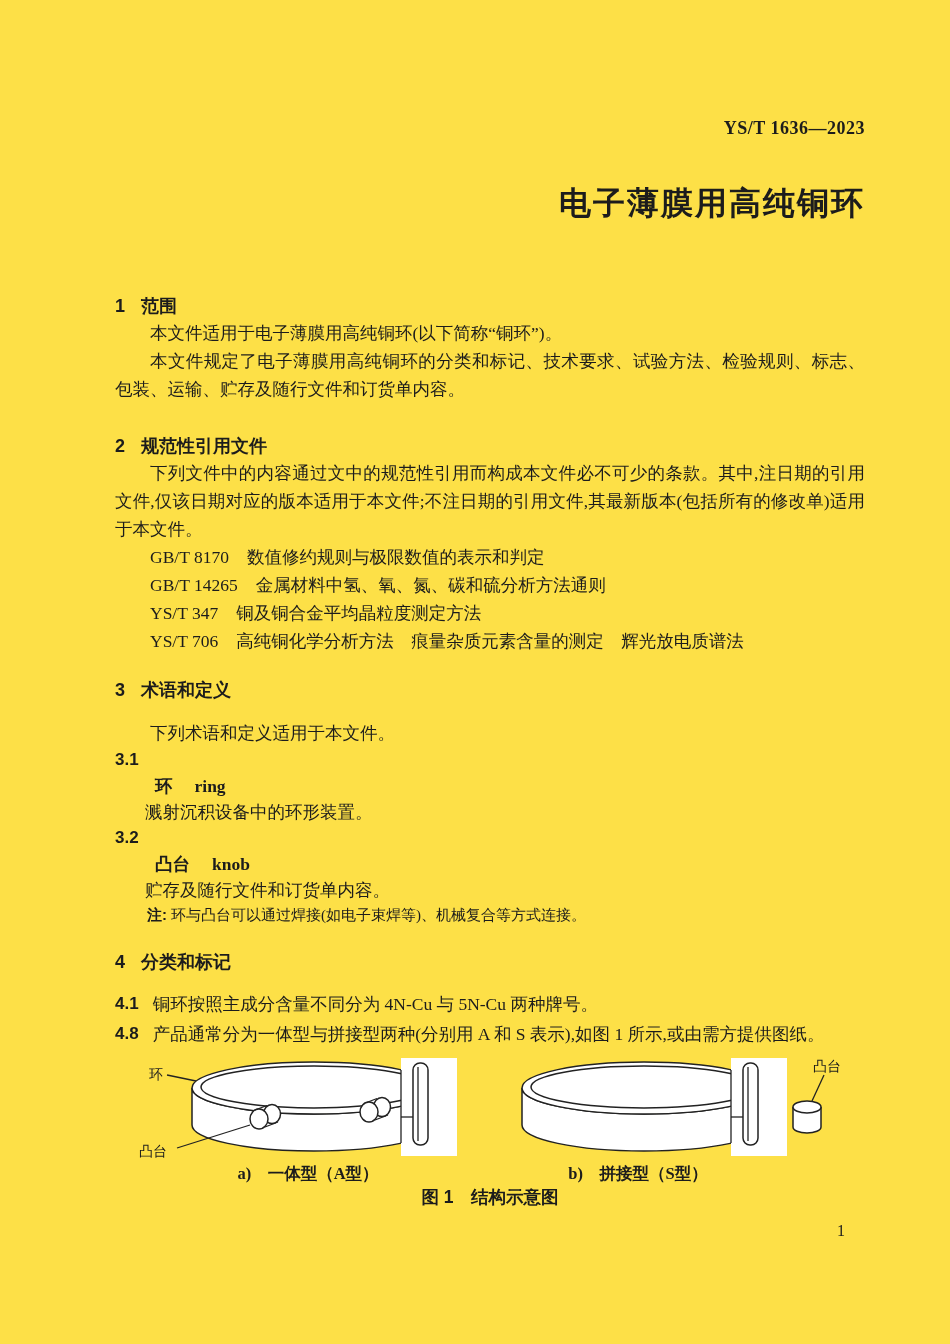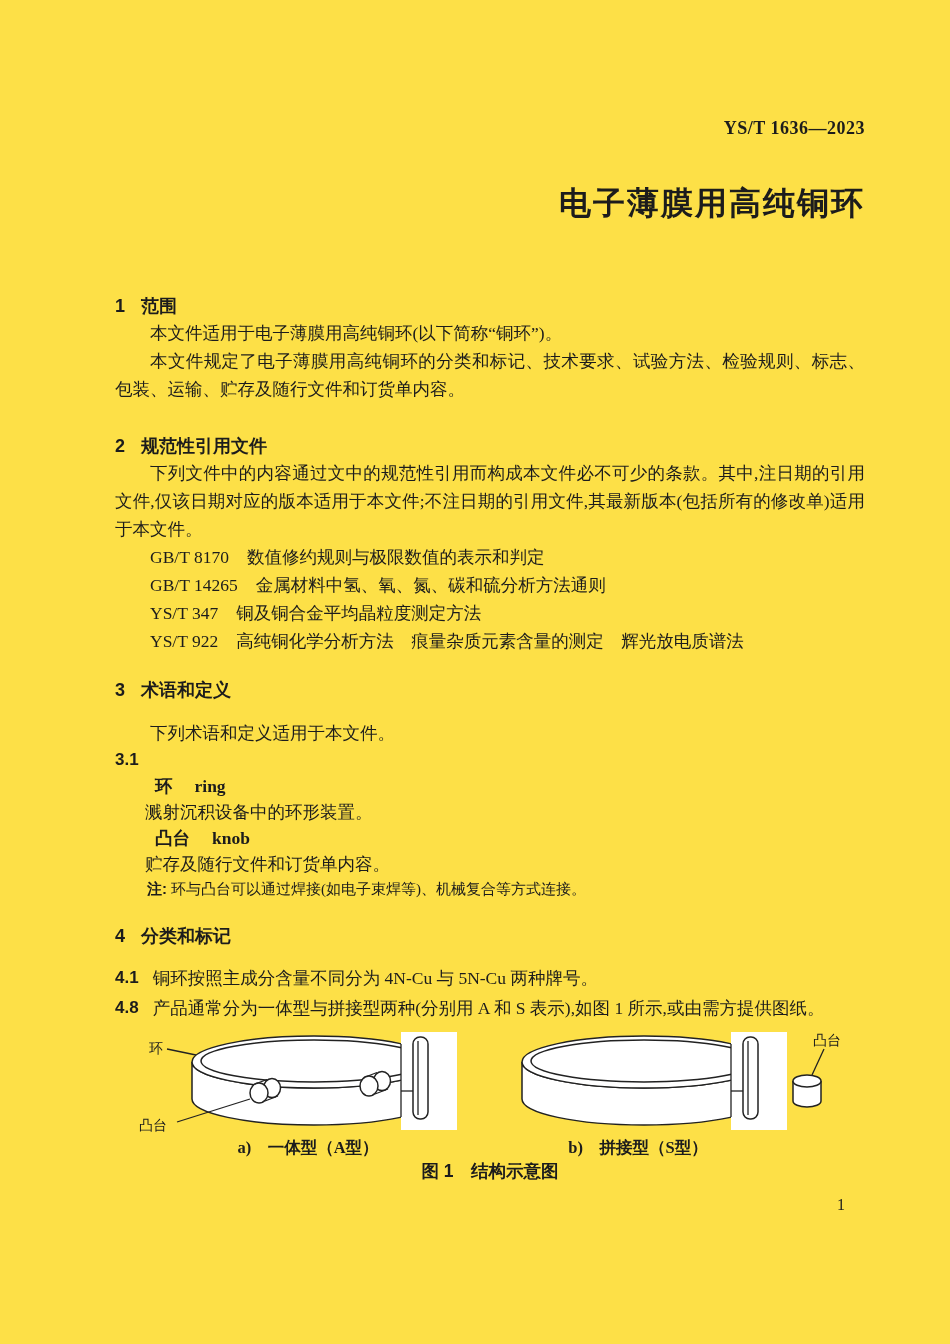--- a/index.html
+++ b/index.html
@@ -131,34 +131,35 @@
   <div class="ref-line">
     <span class="ref-code">GB/T 8170</span><span>数值修约规则与极限数值的表示和判定</span>
   </div>
   <div class="ref-line">
     <span class="ref-code">GB/T 14265</span><span>金属材料中氢、氧、氮、碳和硫分析方法通则</span>
   </div>
   <div class="ref-line">
     <span class="ref-code">YS/T 347</span><span>铜及铜合金平均晶粒度测定方法</span>
   </div>
   <div class="ref-line">
-    <span class="ref-code">YS/T 922</span><span>高纯铜化学分析方法　痕量杂质元素含量的测定　辉光放电质谱法</span>
+    <span class="ref-code">YS/T 706</span><span>高纯铜化学分析方法　痕量杂质元素含量的测定　辉光放电质谱法</span>
   </div>
 
   <div class="sec-heading mt-sec3">
     <span class="h-num">3</span><span>术语和定义</span>
   </div>
   <p class="body indent" style="margin-top:16px;">下列术语和定义适用于本文件。</p>
 
   <div class="clause-num">3.1</div>
   <div class="term-line">
     <span class="term-zh">环</span><span class="term-en">ring</span>
   </div>
   <div class="term-def">溅射沉积设备中的环形装置。</div>
 
+  <div class="clause-num">3.2</div>
   <div class="term-line">
     <span class="term-zh">凸台</span><span class="term-en">knob</span>
   </div>
   <div class="term-def">贮存及随行文件和订货单内容。</div>
   <div class="term-note">
     <span class="note-label">注:</span><span>环与凸台可以通过焊接(如电子束焊等)、机械复合等方式连接。</span>
   </div>
 
   <div class="sec-heading mt-sec3">
     <span class="h-num">4</span><span>分类和标记</span>

